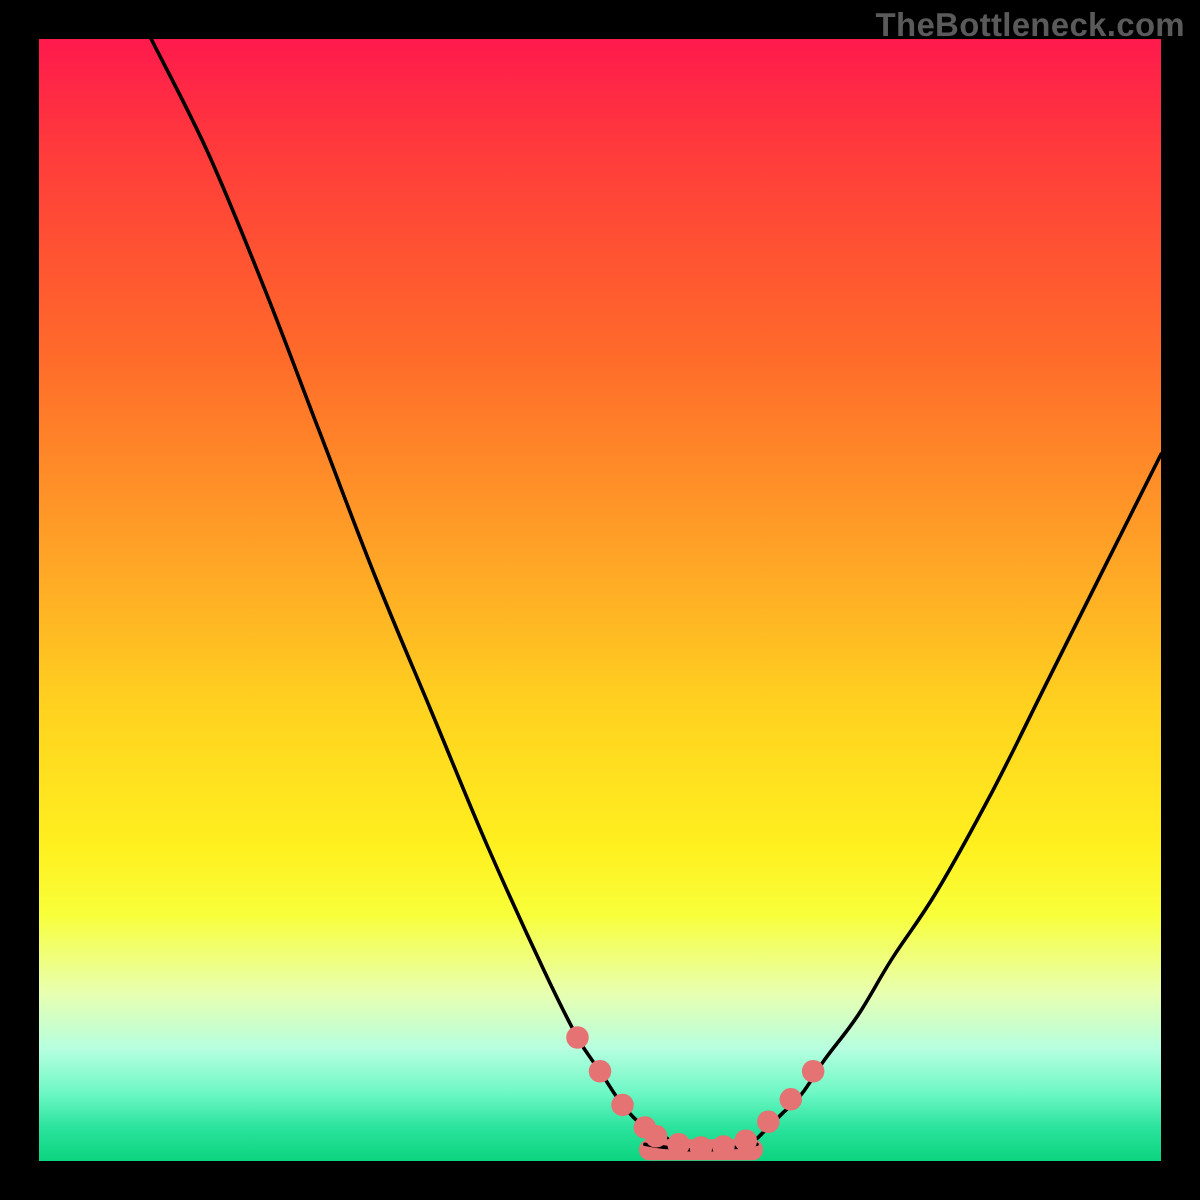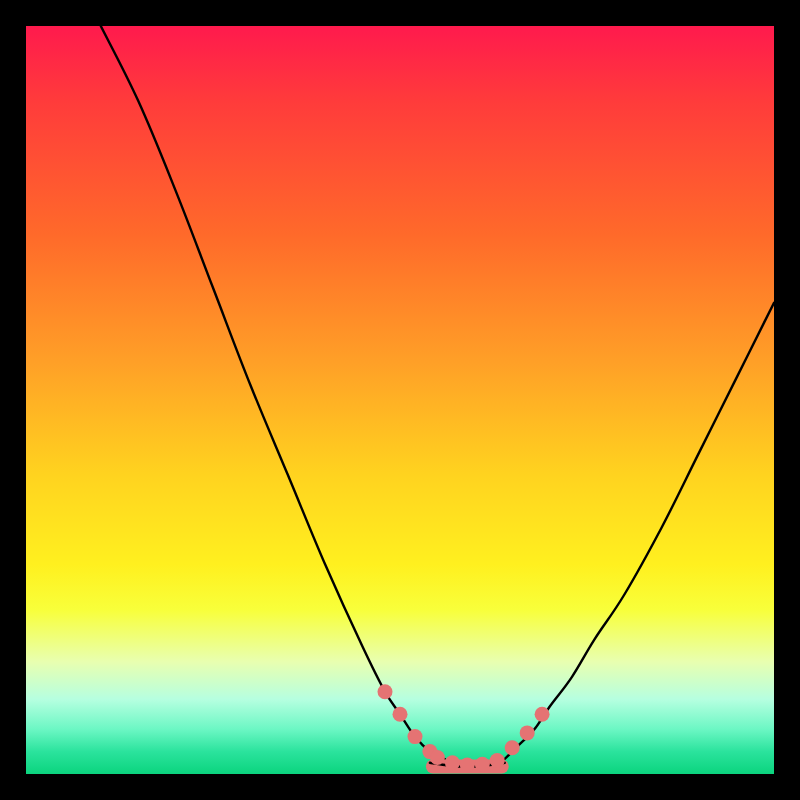--- a/index.html
+++ b/index.html
@@ -70,14 +70,15 @@
           <circle cx="441.3" cy="739.0" r="7.5" fill="#e57373"></circle>
           <circle cx="456.3" cy="738.3" r="7.5" fill="#e57373"></circle>
           <circle cx="471.2" cy="734.5" r="7.5" fill="#e57373"></circle>
           <circle cx="486.2" cy="721.8" r="7.5" fill="#e57373"></circle>
           <circle cx="501.2" cy="706.9" r="7.5" fill="#e57373"></circle>
           <circle cx="516.1" cy="688.2" r="7.5" fill="#e57373"></circle>
         </g>
     </svg>
   </div>
 
+  <div class="watermark">TheBottleneck.com</div>
 
 </div>
 
 </body></html>

